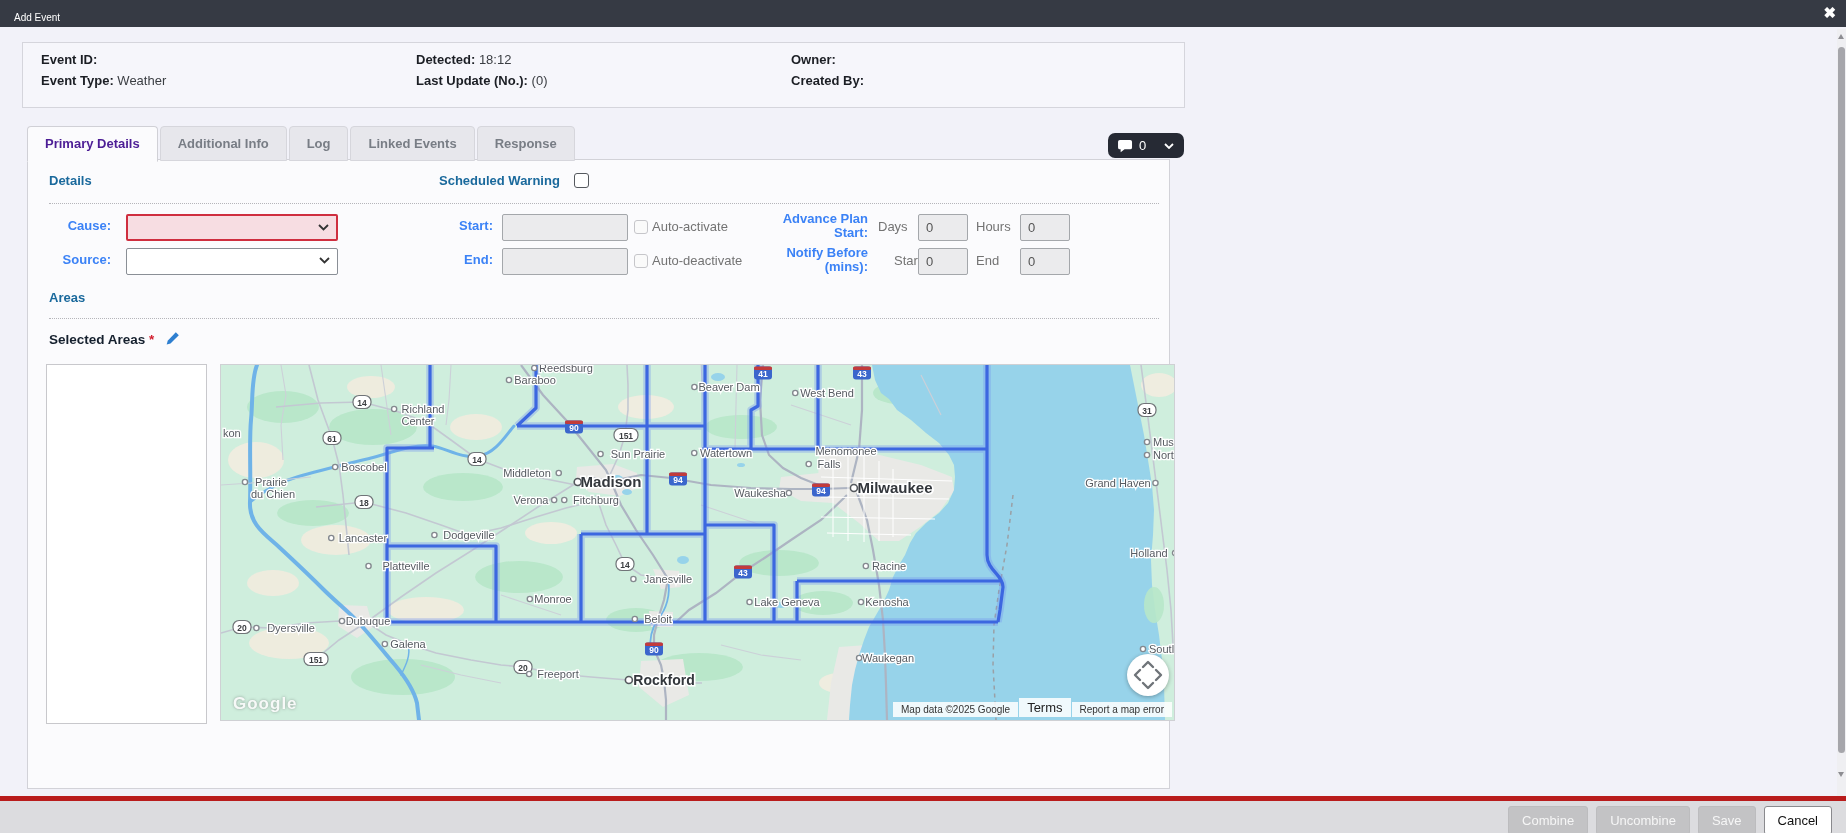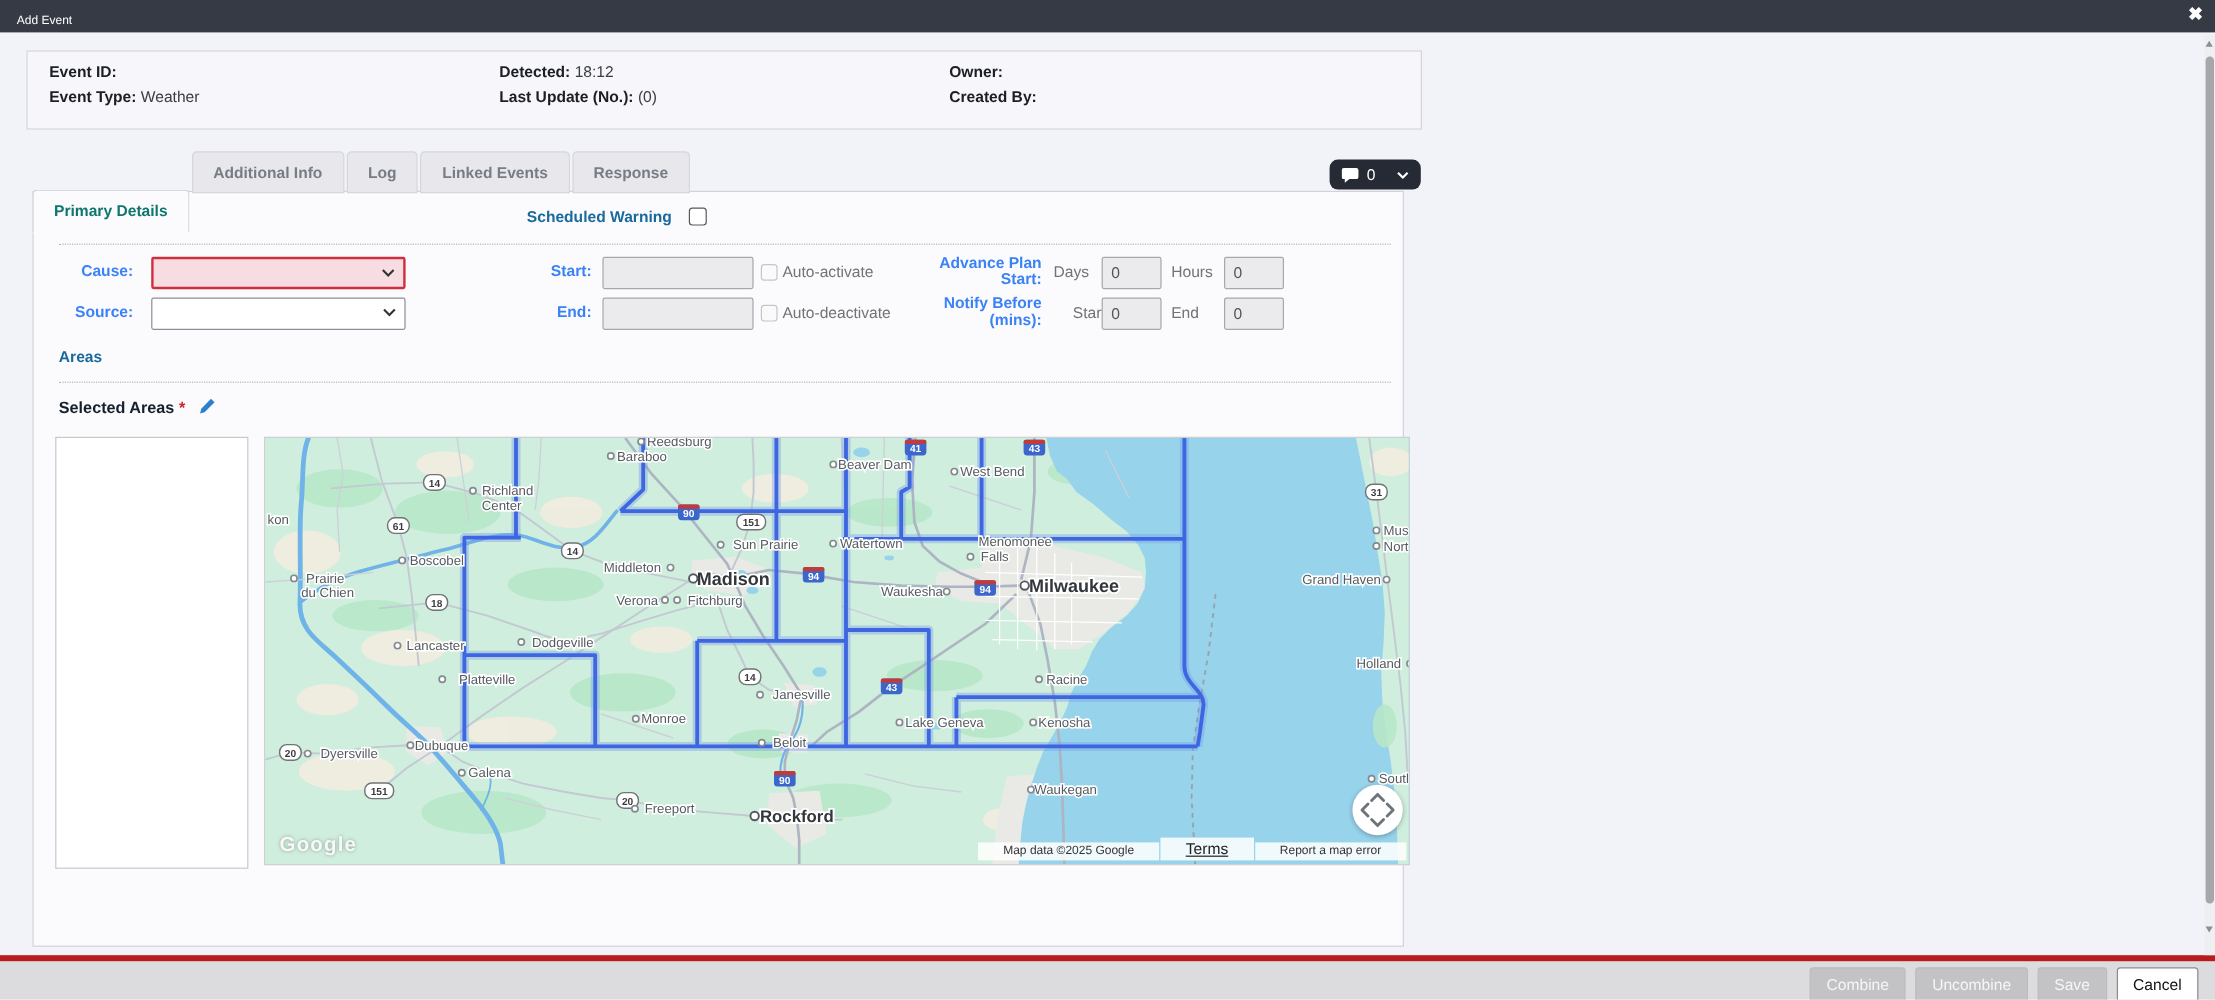--- a/index.html
+++ b/index.html
@@ -12,21 +12,21 @@
   
   .hdrbox{position:absolute;left:22px;top:42px;width:1161px;height:64px;background:#f6f6fb;border:1px solid #d5d5dc;}
   .hcol{position:absolute;top:0;height:100%;}
   .hrow{position:absolute;left:0;white-space:nowrap;}
   .hlab{font-weight:bold;color:#1b1e24;}
   .hval{color:#3a3d42;}
   
   .tabs{position:absolute;left:27px;top:126px;display:flex;z-index:3;}
   .tab{height:33px;line-height:33px;padding:0 17px;font-size:13px;font-weight:bold;color:#787d85;
        background:#e7e7ec;border:1px solid #d6d6dc;border-radius:4px 4px 0 0;margin-right:2px;cursor:pointer;}
-  .tab.active{background:#fbfbfd;color:#0f766e;border:1px solid #d0d0d6;border-bottom:1px solid #fbfbfd;height:34px;margin-top:32px;}
+  .tab.active{background:#fbfbfd;color:#4c1d95;border:1px solid #d0d0d6;border-bottom:1px solid #fbfbfd;height:34px;}
   
   .cbtn{position:absolute;left:1108px;top:133px;width:76px;height:25px;background:#262a34;border-radius:7px;
         display:flex;align-items:center;padding:0 10px;box-sizing:border-box;cursor:pointer;z-index:4;}
   .cbtn .cnt{color:#fff;font-size:13px;margin-left:6px;}
   .cbtn .chev{margin-left:auto;}
   
   .panel{position:absolute;left:27px;top:159px;width:1143px;height:630px;background:#fbfbfd;
          border:1px solid #d2d2d8;box-sizing:border-box;}
   .shead{position:absolute;font-size:13px;font-weight:bold;color:#1a699c;}
   .dots{position:absolute;border-top:1px dotted #b5b5ba;height:0;}
@@ -50,22 +50,22 @@
   .mdot{fill:#fff;stroke:#84898f;stroke-width:1.4px;}
   .mdotb{stroke:#55595e;stroke-width:1.6px;}
   .bnd-c{fill:none;stroke:rgba(118,150,240,0.38);stroke-width:7.5;stroke-linejoin:round;}
   .bnd{fill:none;stroke:#3c67e0;stroke-width:3.2;stroke-linejoin:round;}
   .road1{fill:none;stroke:#adb4c2;stroke-width:2.2;}
   .road2{fill:none;stroke:#c3c8d2;stroke-width:1.6;}
   .road3{fill:none;stroke:#ccd0d8;stroke-width:1.1;}
   .riv{fill:none;stroke:#6fb3e8;stroke-linecap:round;}
   .grid{stroke:#ffffff;stroke-width:1;}
   .attr{position:absolute;bottom:3px;right:2px;display:flex;align-items:flex-end;}
-  .attr div{background:rgba(255,255,255,0.85);color:#333;font-size:10px;padding:2px 21px;margin-left:1px;white-space:nowrap;}
-  .attr .terms{font-size:13px;color:#222;text-decoration:underline;}
+  .attr div{background:rgba(255,255,255,0.85);color:#333;font-size:10px;padding:2px 8px;margin-left:1px;white-space:nowrap;}
+  .attr .terms{font-size:13px;color:#222;}
   .glogo{position:absolute;left:12px;bottom:6px;font-size:17px;font-weight:bold;letter-spacing:1px;
          color:rgba(255,255,255,0.9);text-shadow:0 0 3px rgba(90,90,90,0.55);}
   .pan{position:absolute;left:906px;top:289px;width:42px;height:42px;background:#fff;border-radius:50%;
        box-shadow:0 1px 4px rgba(0,0,0,0.3);cursor:pointer;}
   
   .footer{position:absolute;left:0;top:796px;width:1846px;height:37px;background:#dcdcdf;border-top:5px solid #b91c1c;}
   .fbtns{position:absolute;right:14px;top:5px;display:flex;gap:8px;}
   .btn{height:27px;padding:0 13px;font-size:13px;border-radius:3px;display:flex;align-items:center;font-family:"Liberation Sans",sans-serif;}
   .btn.dis{background:#c3c3c5;color:#f6f6f6;border:1px solid #bcbcbe;}
   .btn.on{background:#fff;color:#111;border:1px solid #8a8a8e;cursor:pointer;}

